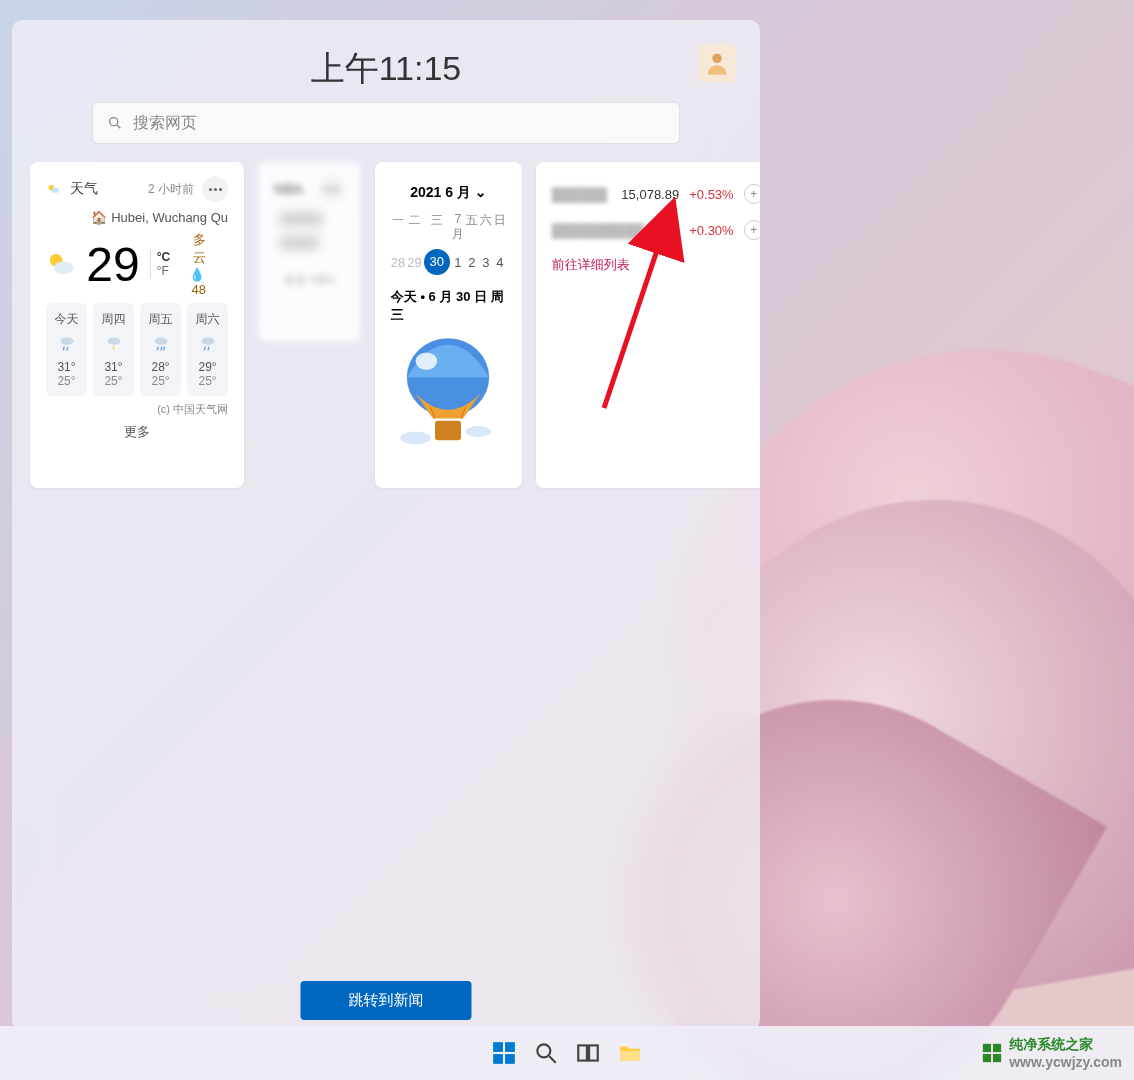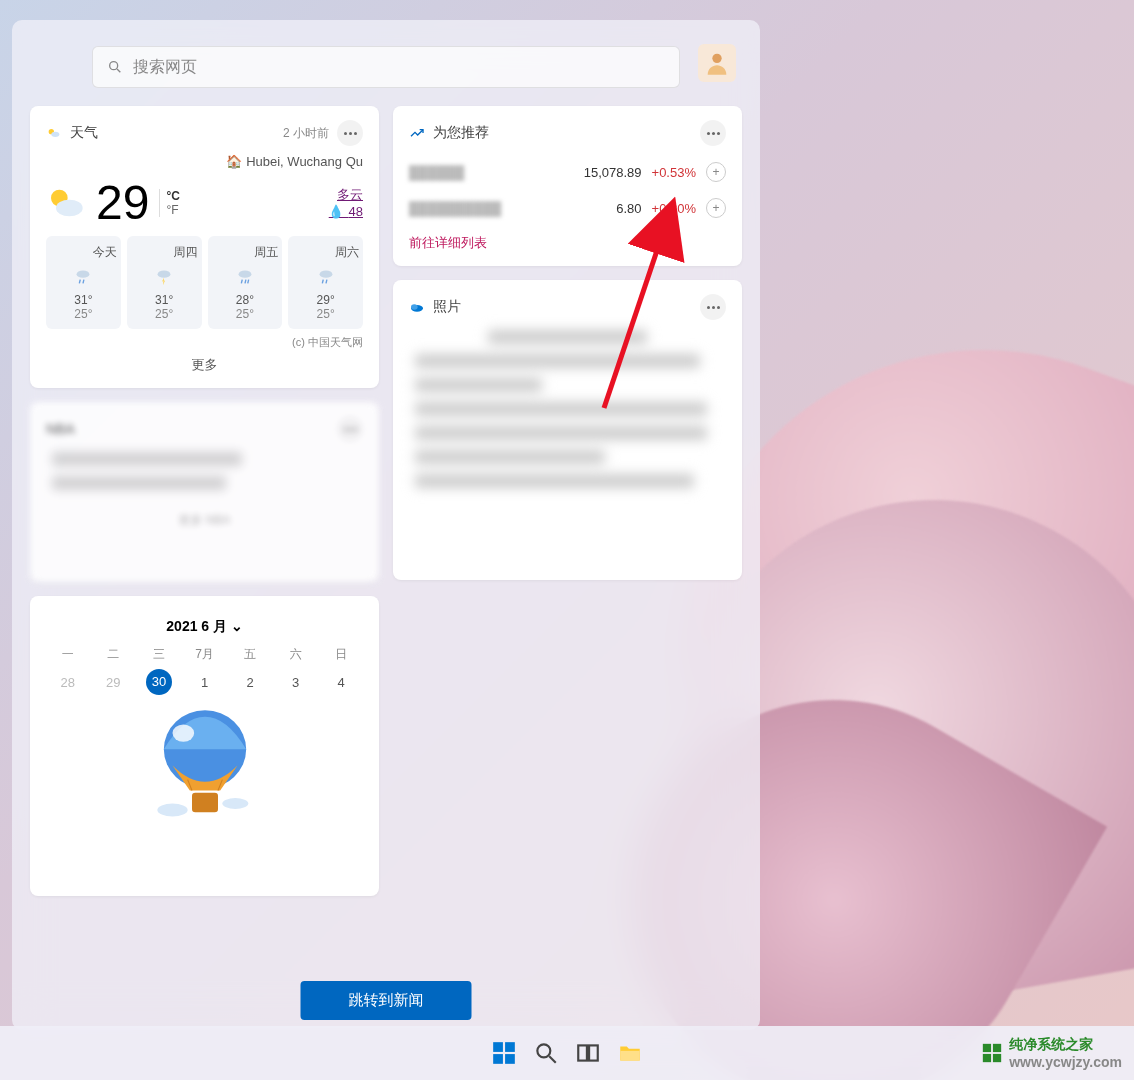--- a/index.html
+++ b/index.html
@@ -23,43 +23,43 @@
 .time { font-size: 34px; color: #333; font-weight: 400; }
 .avatar { position: absolute; right: 12px; top: -2px; width: 38px; height: 38px; border-radius: 6px; background: #f8e8d8; display:flex; align-items:center; justify-content:center; }
 .avatar svg { width: 28px; height: 28px; }
 .search-bar {
   margin: 6px 68px 18px; height: 42px; background: rgba(255,255,255,0.7);
   border: 1px solid rgba(0,0,0,0.1); border-radius: 6px; display: flex; align-items: center; padding: 0 14px;
   color: #888;
 }
 .search-bar svg { width: 16px; height: 16px; margin-right: 10px; }
 .cols { display: flex; gap: 14px; padding: 0 6px; }
-.col { flex: 1; display: flex; flex-direction: column; gap: 14px; }
+.col { flex: 1; display: flex; gap: 14px; }
 .card {
   background: #fff; border-radius: 8px; padding: 14px 16px; box-shadow: 0 1px 3px rgba(0,0,0,0.06);
   position: relative;
 }
 .card.blur-card { filter: blur(3px); opacity: 0.85; }
 .card-head { display: flex; align-items: center; gap: 8px; font-size: 14px; color: #444; margin-bottom: 8px; }
 .card-head .spacer { flex: 1; }
 .card-head .meta { font-size: 12px; color: #888; }
 .more-btn { width: 26px; height: 26px; border-radius: 13px; background: rgba(0,0,0,0.05); display:flex; align-items:center; justify-content:center; cursor:pointer; position: relative; z-index: 5; }
 .dots { display:flex; gap:2px; }
 .dots span { width:3px; height:3px; background:#666; border-radius:50%; }
 
 
 .weather .loc { text-align:right; font-size: 13px; color:#555; margin-top: 4px; }
 .weather .now { display:flex; align-items:center; justify-content:center; gap:10px; margin: 6px 0; }
 .weather .temp-big { font-size: 48px; font-weight: 300; }
 .weather .units { font-size: 12px; color:#666; display:flex; flex-direction:column; border-left:1px solid #ddd; padding-left:6px; }
 .weather .units .active { color:#333; font-weight:600; }
-.weather .cond { margin-left:auto; margin-right:0; text-align:right; font-size:13px; color:#701a75;text-decoration:underline; }
+.weather .cond { margin-left:auto; margin-right:22px; text-align:right; font-size:13px; color:#a16207; }
 .forecast-row { display:flex; gap:6px; margin-top:6px; }
 .fday { flex:1; background:#f2f4f8; border-radius:6px; padding:8px 4px; text-align:center; font-size:12px; color:#555; }
-.fday .label{margin-bottom:4px;text-align:right;}
+.fday .label{margin-bottom:4px;}
 .fday svg{ width:22px; height:22px; margin:2px auto; display:block;}
 .fday .hi{ margin-top:6px;} .fday .lo{color:#888;}
 .attrib { text-align:right; font-size:11px; color:#888; margin-top:6px;}
 .more-link { text-align:center; font-size:13px; color:#555; margin-top:6px; cursor:pointer;}
 
 
 .stock-row{display:flex; align-items:center; gap:10px; padding:8px 0; font-size:13px;}
 .stock-row .name{flex:1; color:#bbb; filter:blur(2px);}
 .stock-row .price{color:#333;}
 .stock-row .change{color:#d13438;}
@@ -97,20 +97,21 @@
 </head>
 <body>
 
 <div class="petal p1"></div>
 <div class="petal p2"></div>
 <div class="petal p3"></div>
 
 <div class="widgets-panel">
 
   <div class="time-row">
+    <span class="time">上午11:15</span>
     <div class="avatar">
       <svg viewBox="0 0 24 24">
           <circle cx="12" cy="8" r="4" fill="#e0a060"></circle>
           <path d="M4 22c0-5 4-8 8-8s8 3 8 8" fill="#f0c080"></path>
         </svg>
     </div>
   </div>
 
   <div class="search-bar">
     <svg viewBox="0 0 24 24">
@@ -233,55 +234,41 @@
             <div class="dow">六</div>
             <div class="dow">日</div>
           <div class="d other">28</div>
           <div class="d other">29</div>
           <div class="d today">30</div>
           <div class="d">1</div>
           <div class="d">2</div>
           <div class="d">3</div>
           <div class="d">4</div>
         </div>
+        <div class="cal-today-line">今天 • 6 月 30 日 周三</div>
         <div class="balloon">
           <svg width="110" height="130" viewBox="0 0 100 120">
             <ellipse cx="50" cy="40" rx="38" ry="36" fill="#4a90e2"></ellipse>
             <path d="M12 40 Q30 10 50 10 Q70 10 88 40" fill="#6ab0f0"></path>
             <ellipse cx="30" cy="25" rx="10" ry="8" fill="#fff" opacity="0.8"></ellipse>
             <path d="M20 55 Q50 85 80 55 L64 78 L36 78 Z" fill="#f0a030"></path>
             <rect x="38" y="80" width="24" height="18" rx="3" fill="#d08020"></rect>
             <line x1="38" y1="78" x2="34" y2="68" stroke="#d08020"></line>
             <line x1="62" y1="78" x2="66" y2="68" stroke="#d08020"></line>
             <ellipse cx="20" cy="96" rx="14" ry="6" fill="#d8e8f8"></ellipse>
             <ellipse cx="78" cy="90" rx="12" ry="5" fill="#d8e8f8"></ellipse>
           </svg>
         </div>
       </div>
 
     </div>
 
     <div class="col">
 
       <div class="card">
-        <div class="card-head">
-          <svg class="icon-s" viewBox="0 0 24 24">
-              <polyline points="3,17 9,11 13,15 21,7" stroke="#0067c0" stroke-width="2" fill="none"></polyline>
-              <polyline points="16,7 21,7 21,12" stroke="#0067c0" stroke-width="2" fill="none"></polyline>
-            </svg>
-          <span>为您推荐</span>
-          <span class="spacer"></span>
-          <div class="more-btn">
-              <div class="dots">
-                <span></span>
-                <span></span>
-                <span></span>
-              </div>
-            </div>
-        </div>
         <div class="stock-row">
           <div class="name">██████</div>
           <div class="price">15,078.89</div>
           <div class="change">+0.53%</div>
           <div class="add">+</div>
         </div>
         <div class="stock-row">
           <div class="name">██████████</div>
           <div class="price">6.80</div>
           <div class="change">+0.30%</div>

